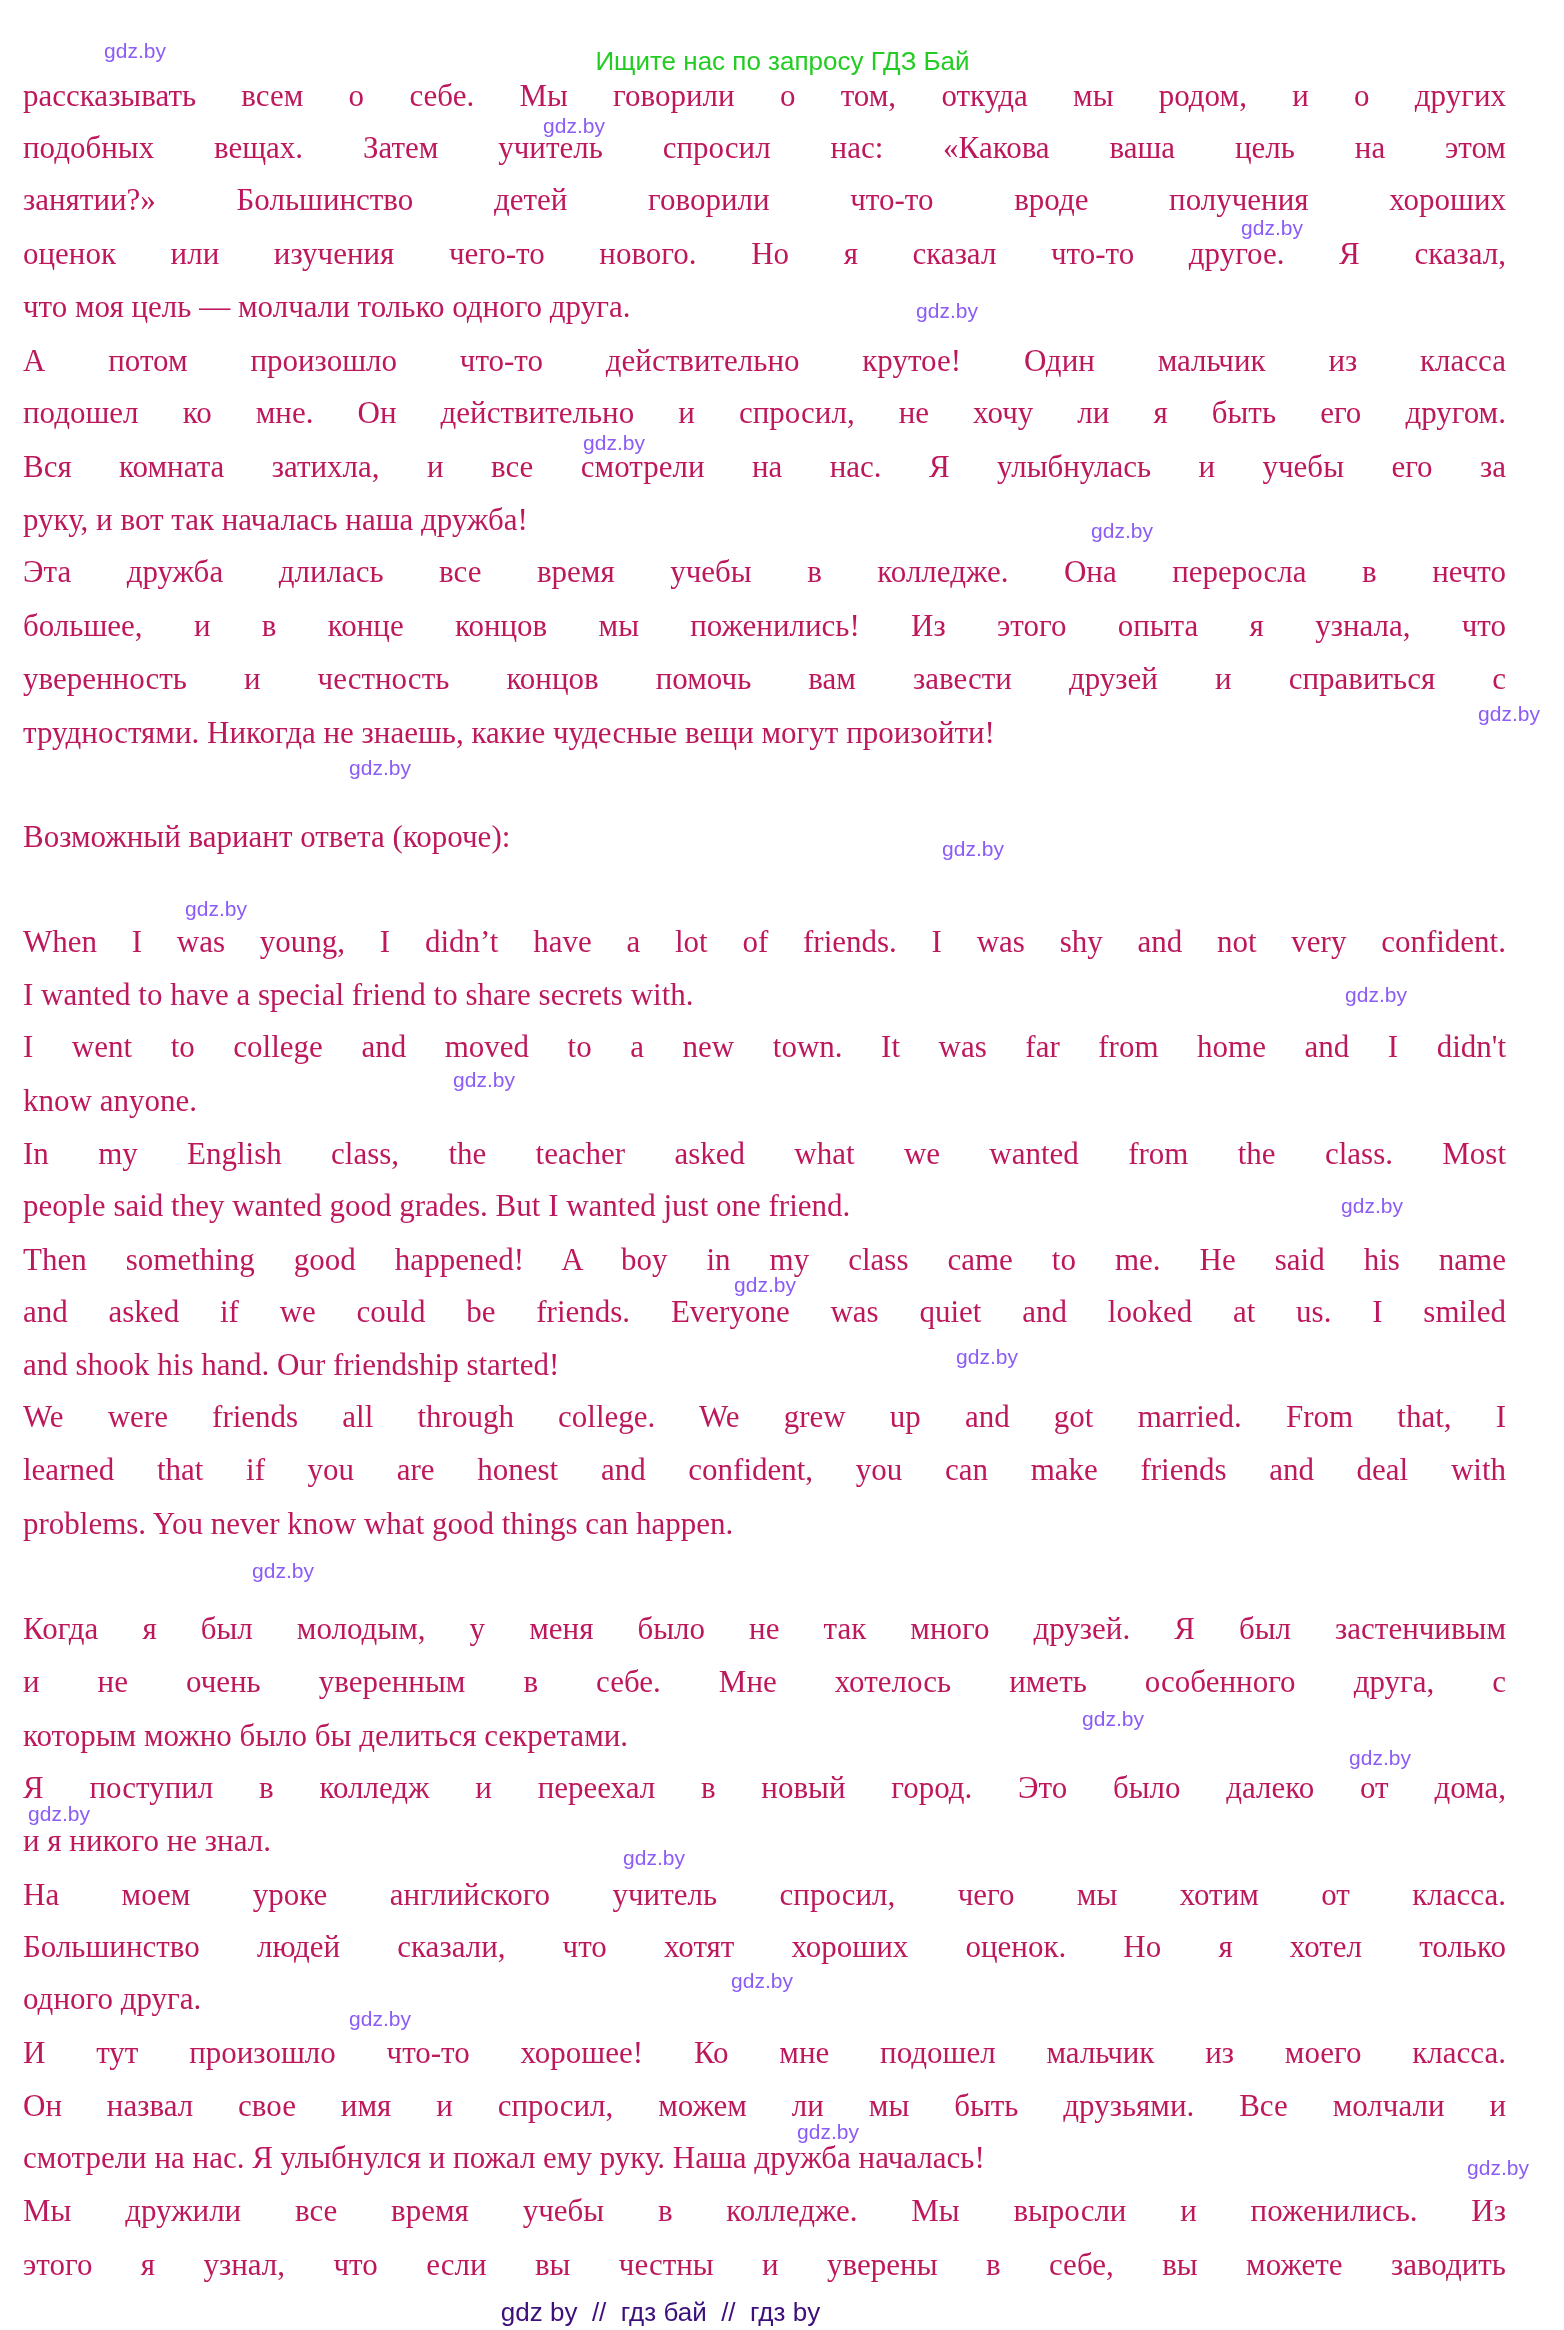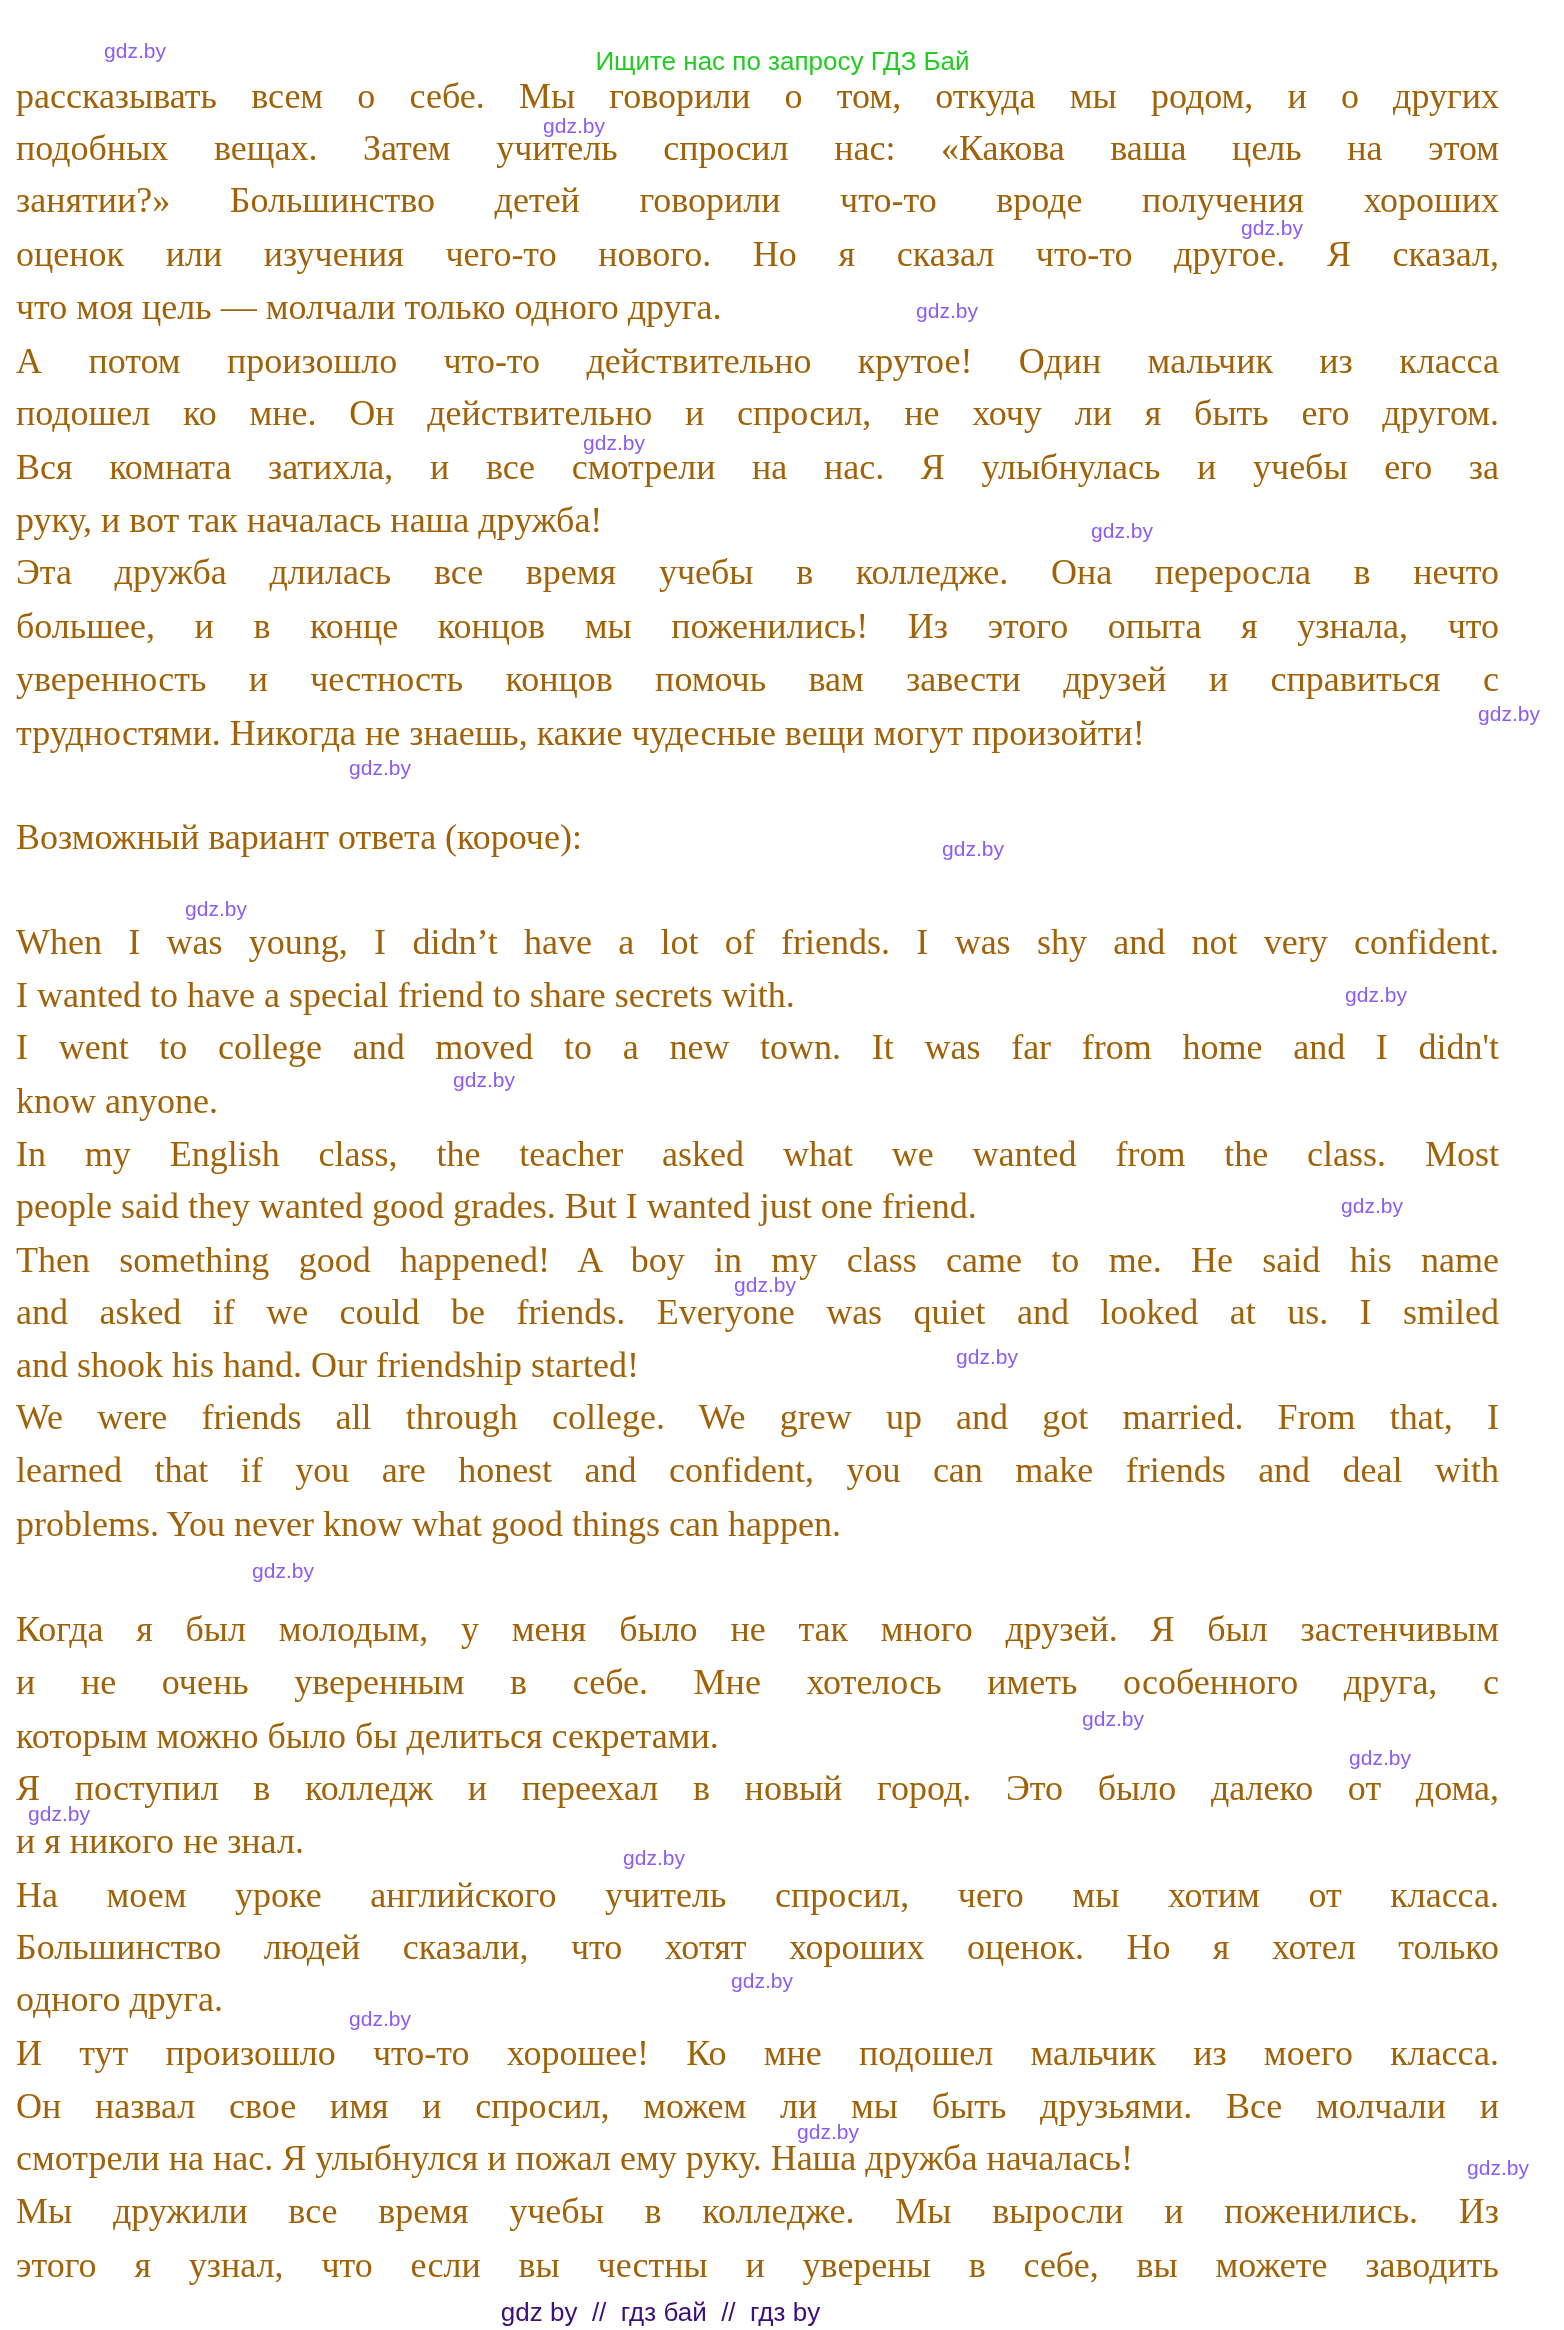--- a/index.html
+++ b/index.html
@@ -9,23 +9,23 @@
     text-align: center; font-family: "Liberation Sans", sans-serif;
     font-size: 26px; line-height: 31px; color: #22cc22; margin-top: 46px;
   }
   .footer {
     position: absolute; left: 0; top: 2297px; width: 1321px; height: 31px;
     text-align: center; font-family: "Liberation Sans", sans-serif;
     font-size: 26px; line-height: 31px; color: #3d0f7a;
     white-space: pre;
   }
   .line {
-    position: absolute; left: 16px; width: 1483px; height: 52px;
-    font-family: "Liberation Serif", serif; font-size: 36px; line-height: 52px;
-    color: #a16207; white-space: nowrap; text-align: justify; text-align-last: justify;
+    position: absolute; left: 23px; width: 1483px; height: 52px;
+    font-family: "Liberation Serif", serif; font-size: 31px; line-height: 52px;
+    color: #be185d; white-space: nowrap; text-align: justify; text-align-last: justify;
   }
   .line.last { text-align-last: left; }
   .wm {
     position: absolute; font-family: "Liberation Sans", sans-serif;
     font-size: 21px; line-height: 23.5px; color: #8b5cf6; white-space: nowrap;
     transform: translate(-50%, -50%);
   }
 </style>
 </head>
 <body>

